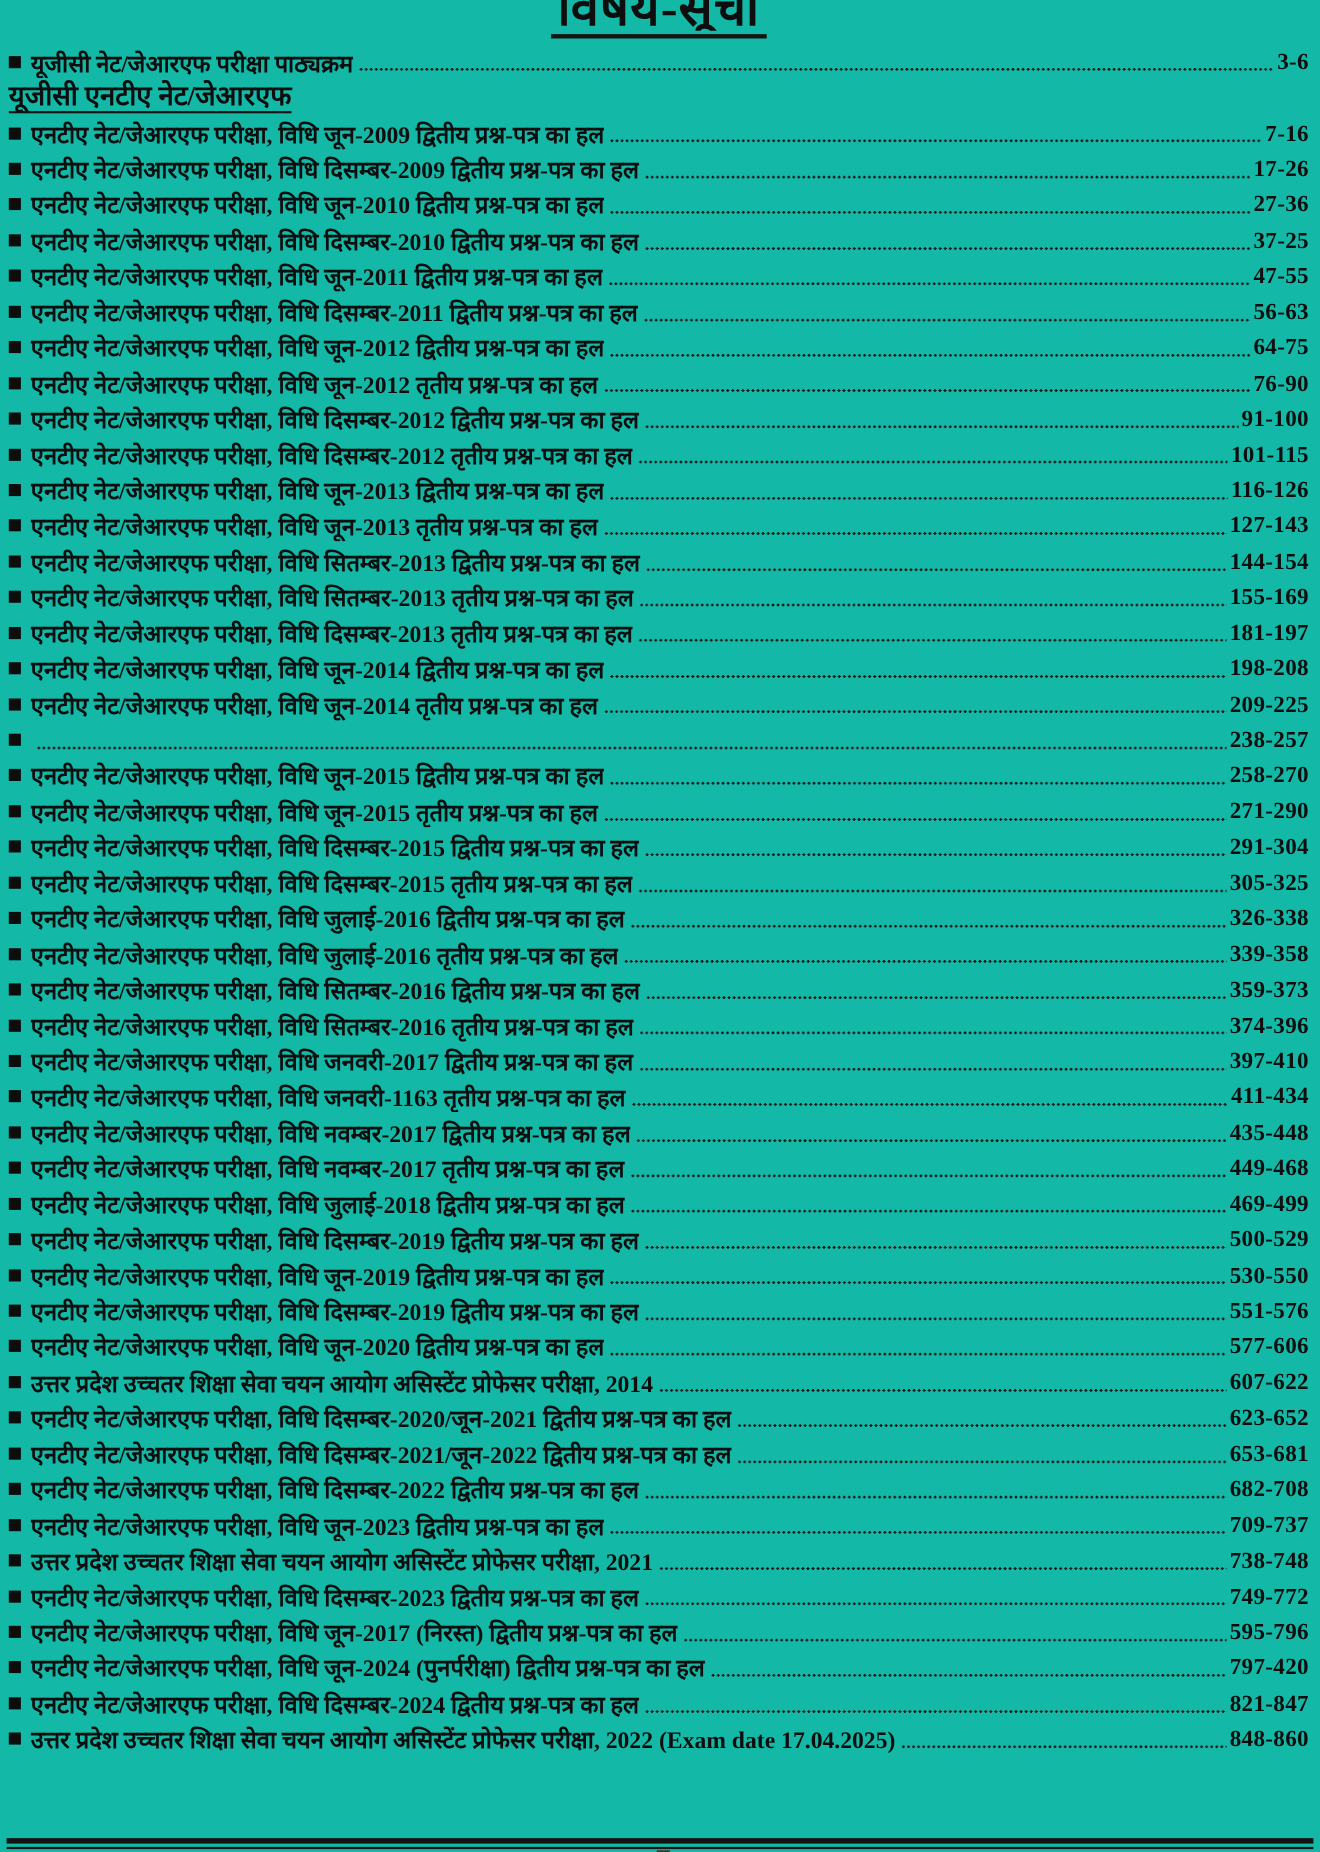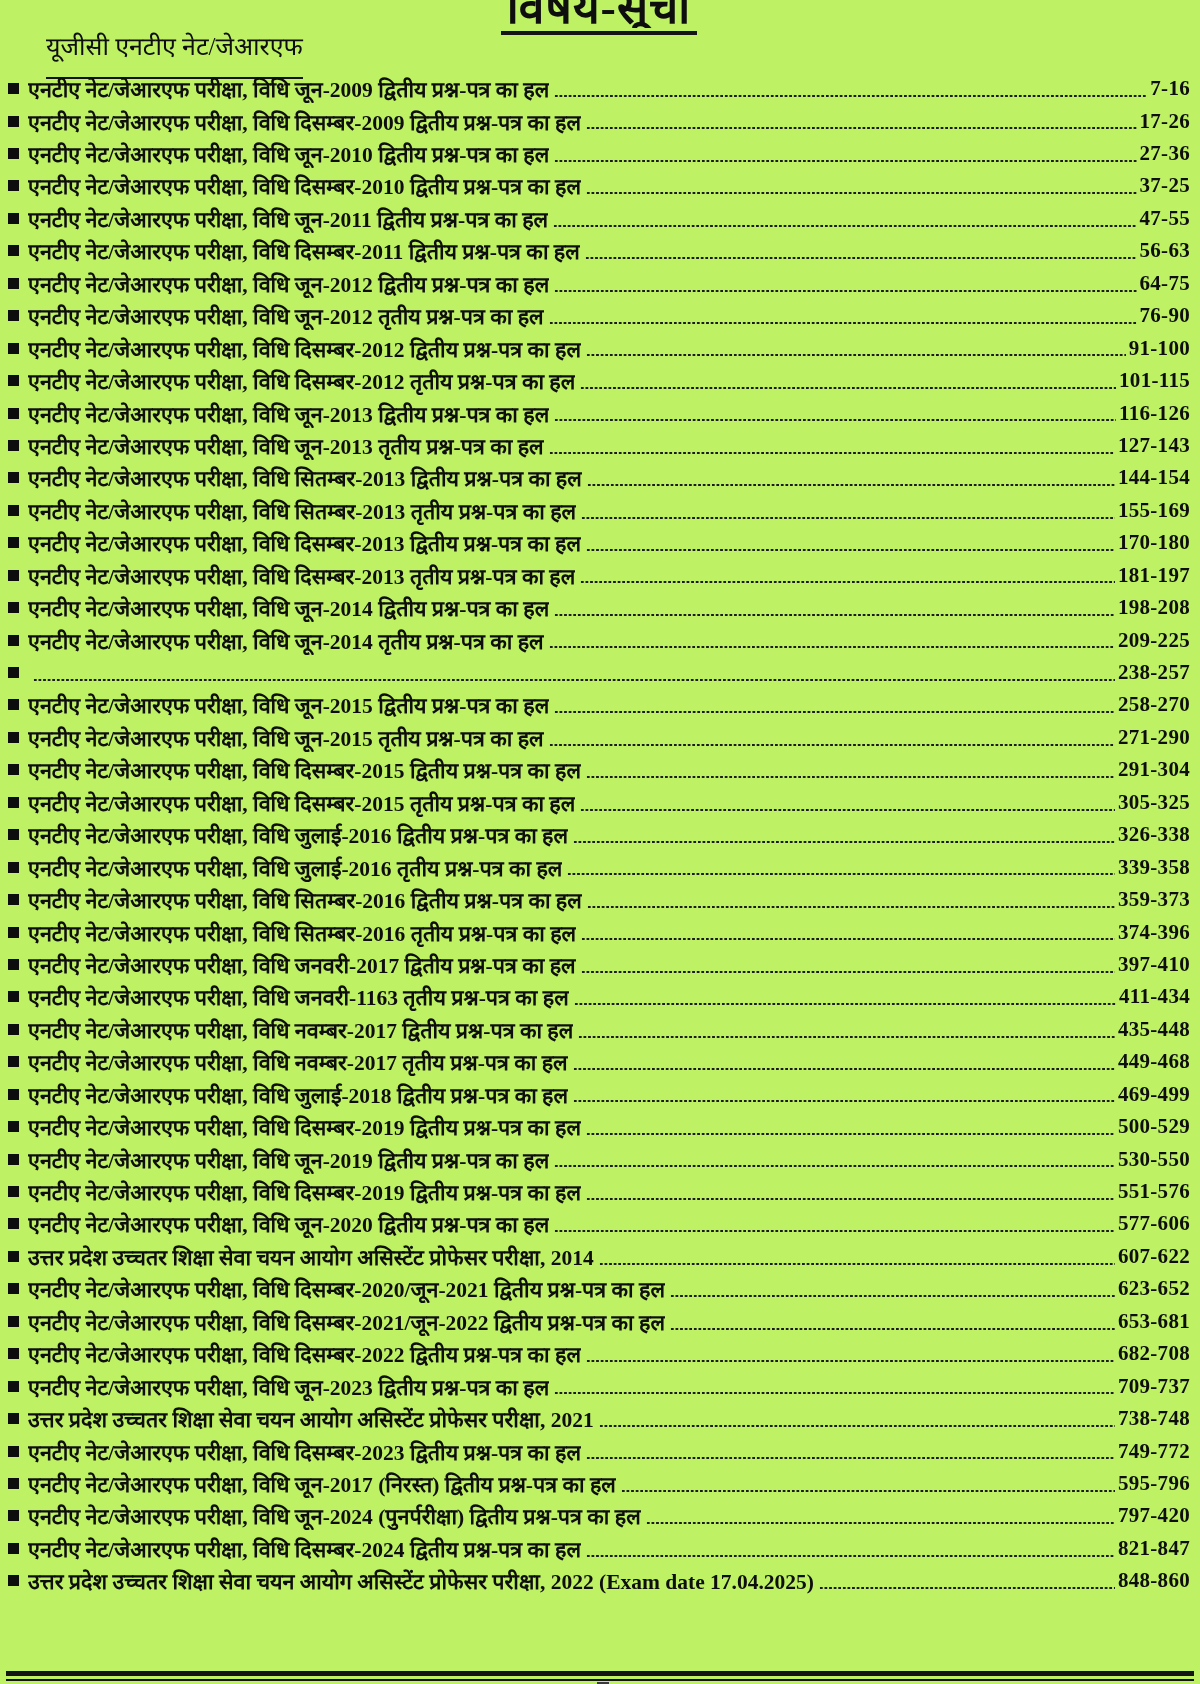--- a/index.html
+++ b/index.html
@@ -4,21 +4,21 @@
 <style>
   html, body {
     margin: 0;
     padding: 0;
     background: #ffffff;
   }
   .page {
     position: relative;
     width: 1200px;
     height: 1684px;
-    background: #bef264;
+    background: #14b8a6;
     overflow: hidden;
     color: #0e0e0e;
     font-family: "Liberation Serif", "DejaVu Serif", serif;
     font-weight: 700;
     box-sizing: border-box;
     padding: 0 10px 0 8px;
   }
   .title-clip {
     height: 28px;
     overflow: hidden;
@@ -77,24 +77,23 @@
     font-size: 21px;
     font-weight: 700;
     letter-spacing: 0.3px;
   }
   .row.heading {
     font-size: 25px;
   }
   .hlabel {
     display: inline-block;
     border-bottom: 2px solid #141414;
-    padding-bottom: 17px;
+    padding-bottom: 0;
     line-height: 1.1;
-    font-weight: 400;
-    margin-left: 38px;
+    font-weight: 700;
   }
   .bottom-rule {
     position: absolute;
     left: 6px;
     right: 6px;
     bottom: 3px;
     height: 10px;
     border-top: 5px solid #141414;
     border-bottom: 2px solid #141414;
     box-sizing: border-box;
@@ -111,20 +110,26 @@
 </head>
 <body>
 
 <div class="page">
   <div class="title-clip">
     <span class="title">विषय-सूची</span>
   </div>
   <div class="title-underline"></div>
 
   <div class="toc">
+      <div class="row">
+        <span class="bullet"></span>
+        <span class="label">यूजीसी नेट/जेआरएफ परीक्षा पाठ्यक्रम </span>
+        <span class="dots"></span>
+        <span class="pages">3-6</span>
+      </div>
       <div class="row heading">
         <span class="hlabel">यूजीसी एनटीए नेट/जेआरएफ</span>
       </div>
       <div class="row">
         <span class="bullet"></span>
         <span class="label">एनटीए नेट/जेआरएफ परीक्षा, विधि जून-2009 द्वितीय प्रश्न-पत्र का हल</span>
         <span class="dots"></span>
         <span class="pages">7-16</span>
       </div>
       <div class="row">
@@ -197,26 +202,20 @@
         <span class="bullet"></span>
         <span class="label">एनटीए नेट/जेआरएफ परीक्षा, विधि सितम्बर-2013 द्वितीय प्रश्न-पत्र का हल</span>
         <span class="dots"></span>
         <span class="pages">144-154</span>
       </div>
       <div class="row">
         <span class="bullet"></span>
         <span class="label">एनटीए नेट/जेआरएफ परीक्षा, विधि सितम्बर-2013 तृतीय प्रश्न-पत्र का हल</span>
         <span class="dots"></span>
         <span class="pages">155-169</span>
-      </div>
-      <div class="row">
-        <span class="bullet"></span>
-        <span class="label">एनटीए नेट/जेआरएफ परीक्षा, विधि दिसम्बर-2013 द्वितीय प्रश्न-पत्र का हल </span>
-        <span class="dots"></span>
-        <span class="pages">170-180</span>
       </div>
       <div class="row">
         <span class="bullet"></span>
         <span class="label">एनटीए नेट/जेआरएफ परीक्षा, विधि दिसम्बर-2013 तृतीय प्रश्न-पत्र का हल</span>
         <span class="dots"></span>
         <span class="pages">181-197</span>
       </div>
       <div class="row">
         <span class="bullet"></span>
         <span class="label">एनटीए नेट/जेआरएफ परीक्षा, विधि जून-2014 द्वितीय प्रश्न-पत्र का हल</span>

